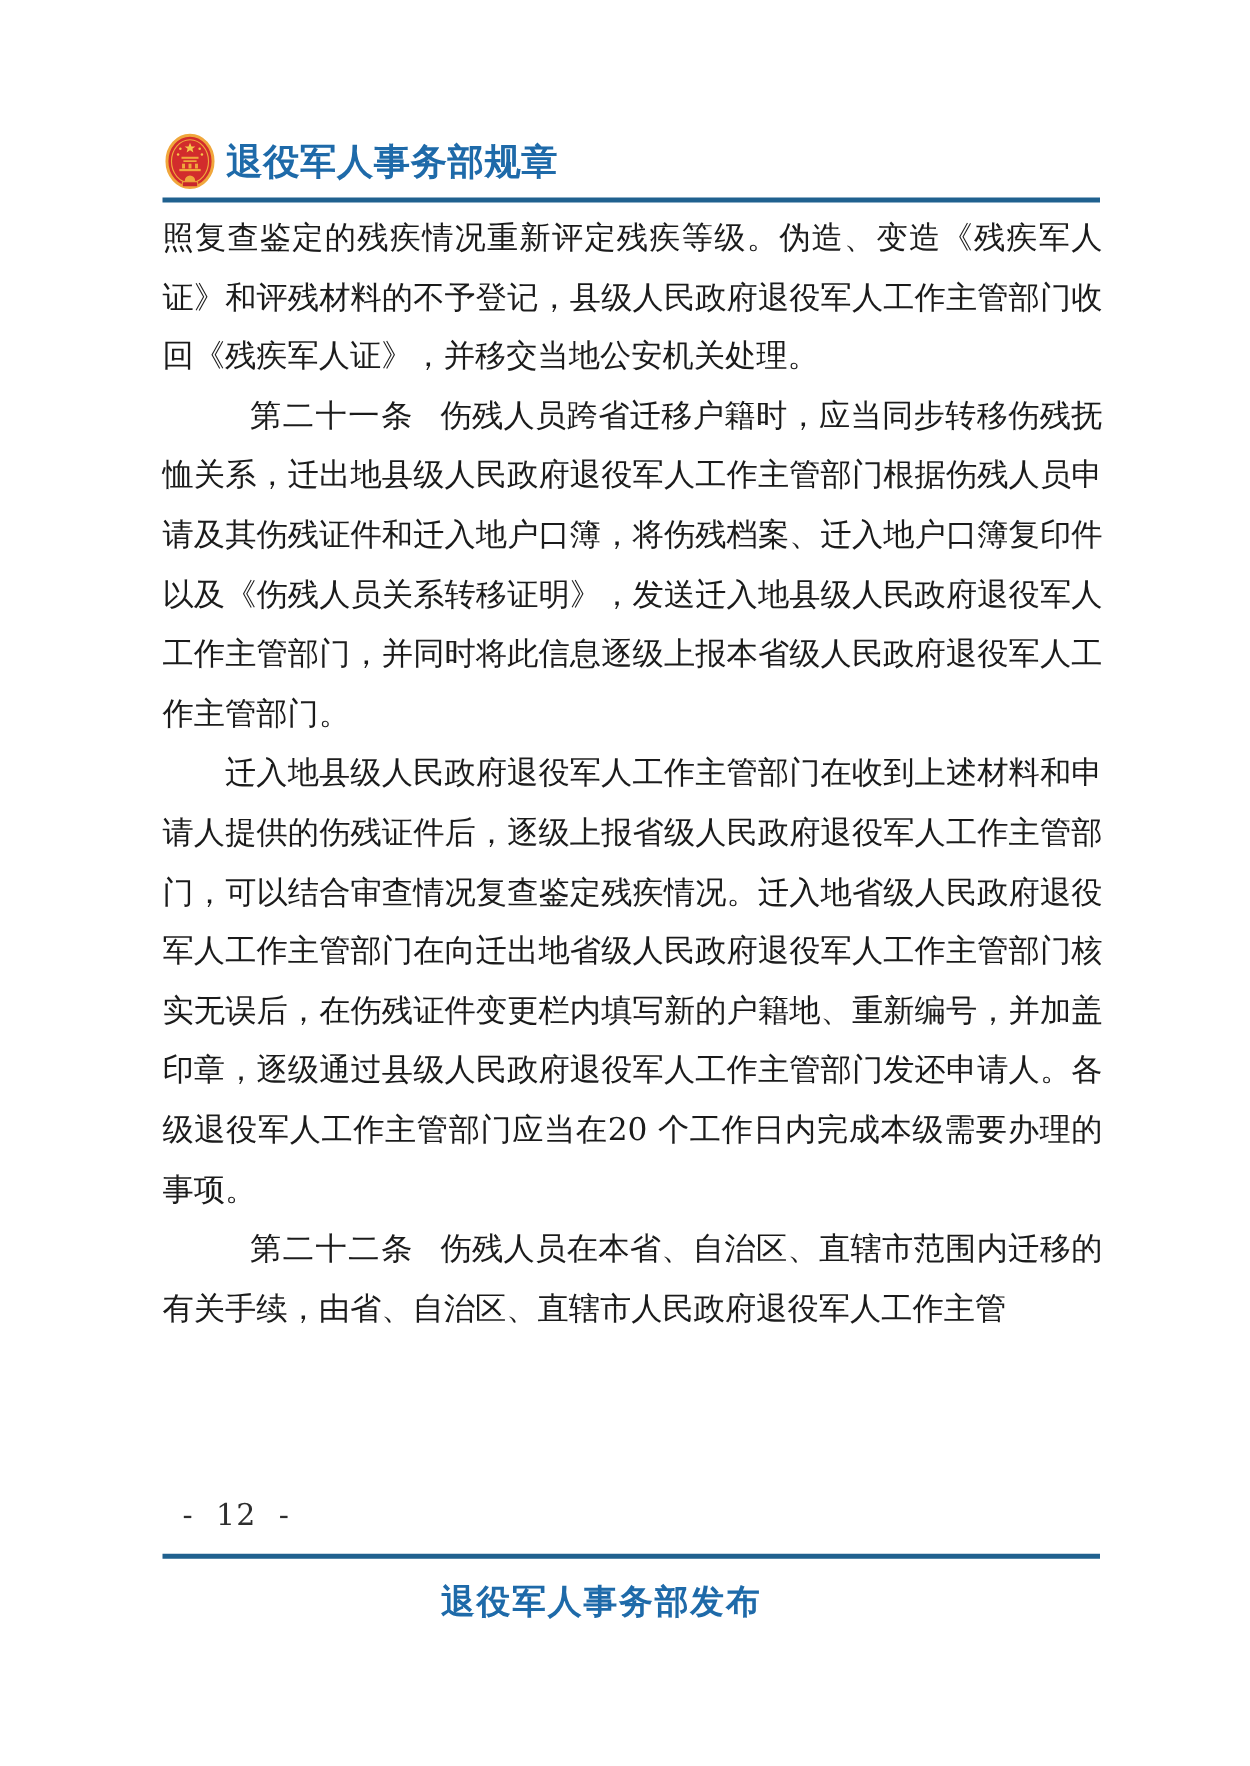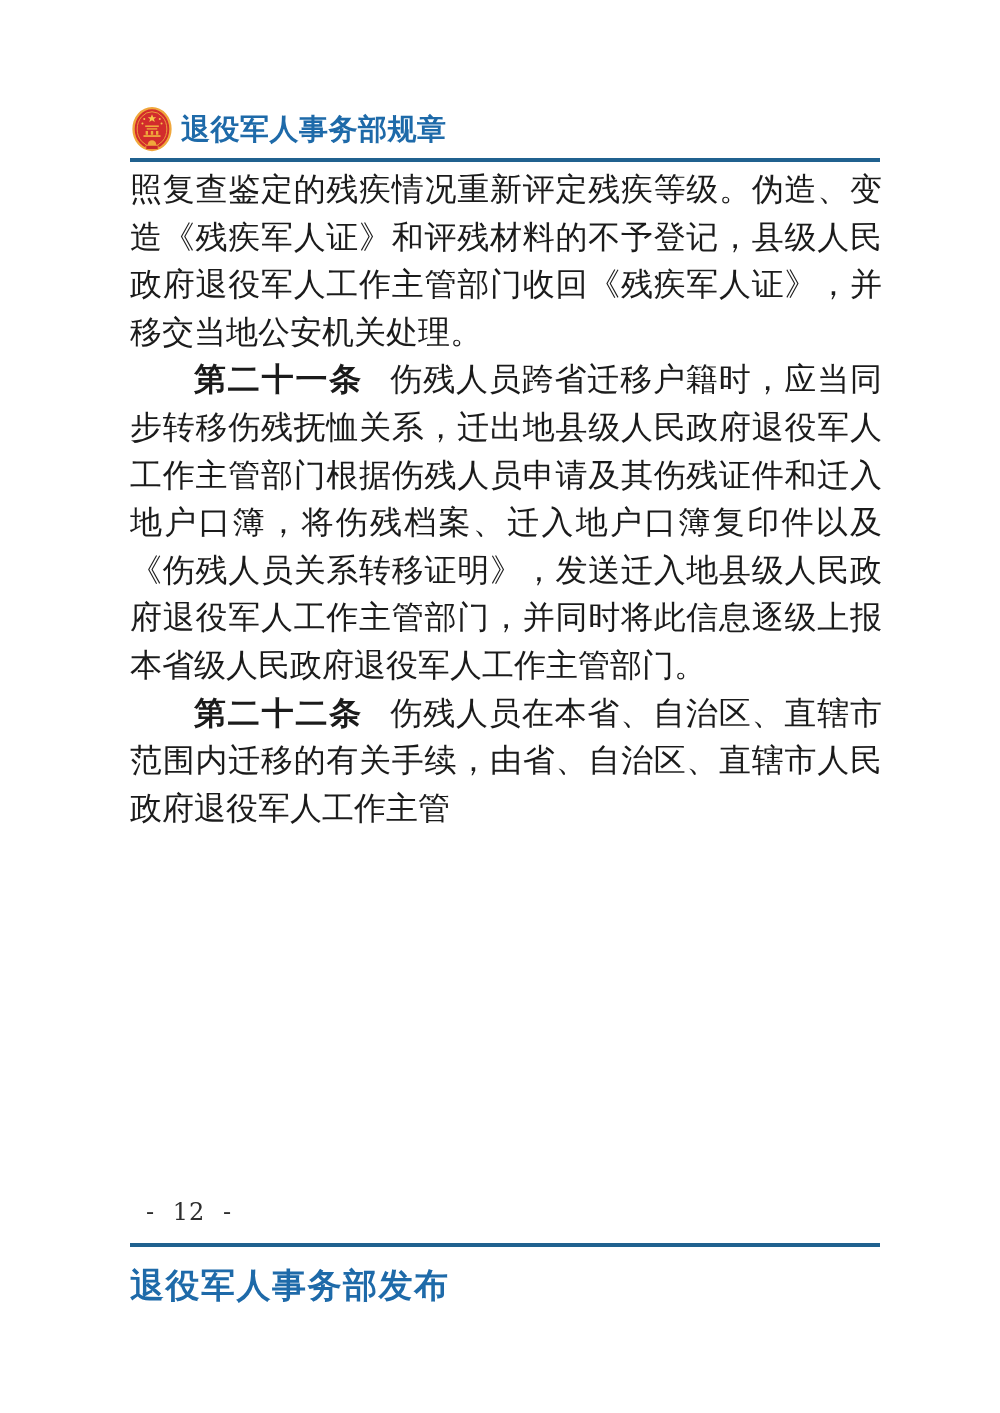--- a/index.html
+++ b/index.html
@@ -40,35 +40,36 @@
     height: 4px;
     background: var(--rule, #20618f);
   }
 
   
   .body-text {
     position: absolute;
     left: 130px;
     top: 166px;
     width: 752px;
-    font-size: 32px;
+    font-size: 25px;
     line-height: 47.6px;
     text-align: justify;
     text-justify: inter-ideograph;
   }
   .body-text p {
     margin: 0;
     text-indent: 2em;
   }
   .body-text p.continuation { text-indent: 0; }
   .article-label {
     font-family: "DejaVu Sans", "Liberation Sans", sans-serif;
-    font-weight: bold;
+    font-weight: normal;
     margin-right: 0.85em;
     letter-spacing: 1px;
+    margin-left: 20px;
   }
 
   
   .page-number {
     position: absolute;
     left: 134px;
     top: 1198px;
     font-size: 24px;
     color: #2e2e2e;
     word-spacing: 9px;
@@ -81,23 +82,23 @@
     top: 1243px;
     width: 750px;
     height: 4px;
     background: var(--rule, #20618f);
   }
   .publisher {
     position: absolute;
     left: 130px;
     top: 1263px;
     width: 702px;
-    text-align: left;
+    text-align: center;
     font-weight: bold;
-    font-size: 34px;
+    font-size: 27px;
     letter-spacing: 1.5px;
     color: var(--accent, #1e6aa9);
     white-space: nowrap;
   }
 </style>
 </head>
 <body>
 
 <div class="page" style="--accent: #1e6aa9; --rule: #20618f; --page-bg: #ffffff; color: rgb(27, 27, 27);">
 
@@ -119,20 +120,21 @@
       <circle cx="22" cy="41.5" r="4.6" fill="#f0a73c"></circle>
       <rect x="15.2" y="42.4" width="13.6" height="4.6" rx="1" fill="#c8252b" stroke="#f0a73c" stroke-width="0.9"></rect>
     </svg>
     <div class="header-title">退役军人事务部规章</div>
     <div class="header-rule"></div>
   </div>
 
   <div class="body-text">
       <p class="continuation">照复查鉴定的残疾情况重新评定残疾等级。伪造、变造《残疾军人证》和评残材料的不予登记，县级人民政府退役军人工作主管部门收回《残疾军人证》，并移交当地公安机关处理。</p>
       <p class="article"><span class="article-label">第二十一条</span>伤残人员跨省迁移户籍时，应当同步转移伤残抚恤关系，迁出地县级人民政府退役军人工作主管部门根据伤残人员申请及其伤残证件和迁入地户口簿，将伤残档案、迁入地户口簿复印件以及《伤残人员关系转移证明》，发送迁入地县级人民政府退役军人工作主管部门，并同时将此信息逐级上报本省级人民政府退役军人工作主管部门。</p>
+      <p class="normal">迁入地县级人民政府退役军人工作主管部门在收到上述材料和申请人提供的伤残证件后，逐级上报省级人民政府退役军人工作主管部门，可以结合审查情况复查鉴定残疾情况。迁入地省级人民政府退役军人工作主管部门在向迁出地省级人民政府退役军人工作主管部门核实无误后，在伤残证件变更栏内填写新的户籍地、重新编号，并加盖印章，逐级通过县级人民政府退役军人工作主管部门发还申请人。各级退役军人工作主管部门应当在20 个工作日内完成本级需要办理的事项。</p>
       <p class="article"><span class="article-label">第二十二条</span>伤残人员在本省、自治区、直辖市范围内迁移的有关手续，由省、自治区、直辖市人民政府退役军人工作主管</p>
     </div>
 
   <div>
     <div class="page-number">- 12 -</div>
     <div class="footer-rule"></div>
     <div class="publisher">退役军人事务部发布</div>
   </div>
 
 </div>

